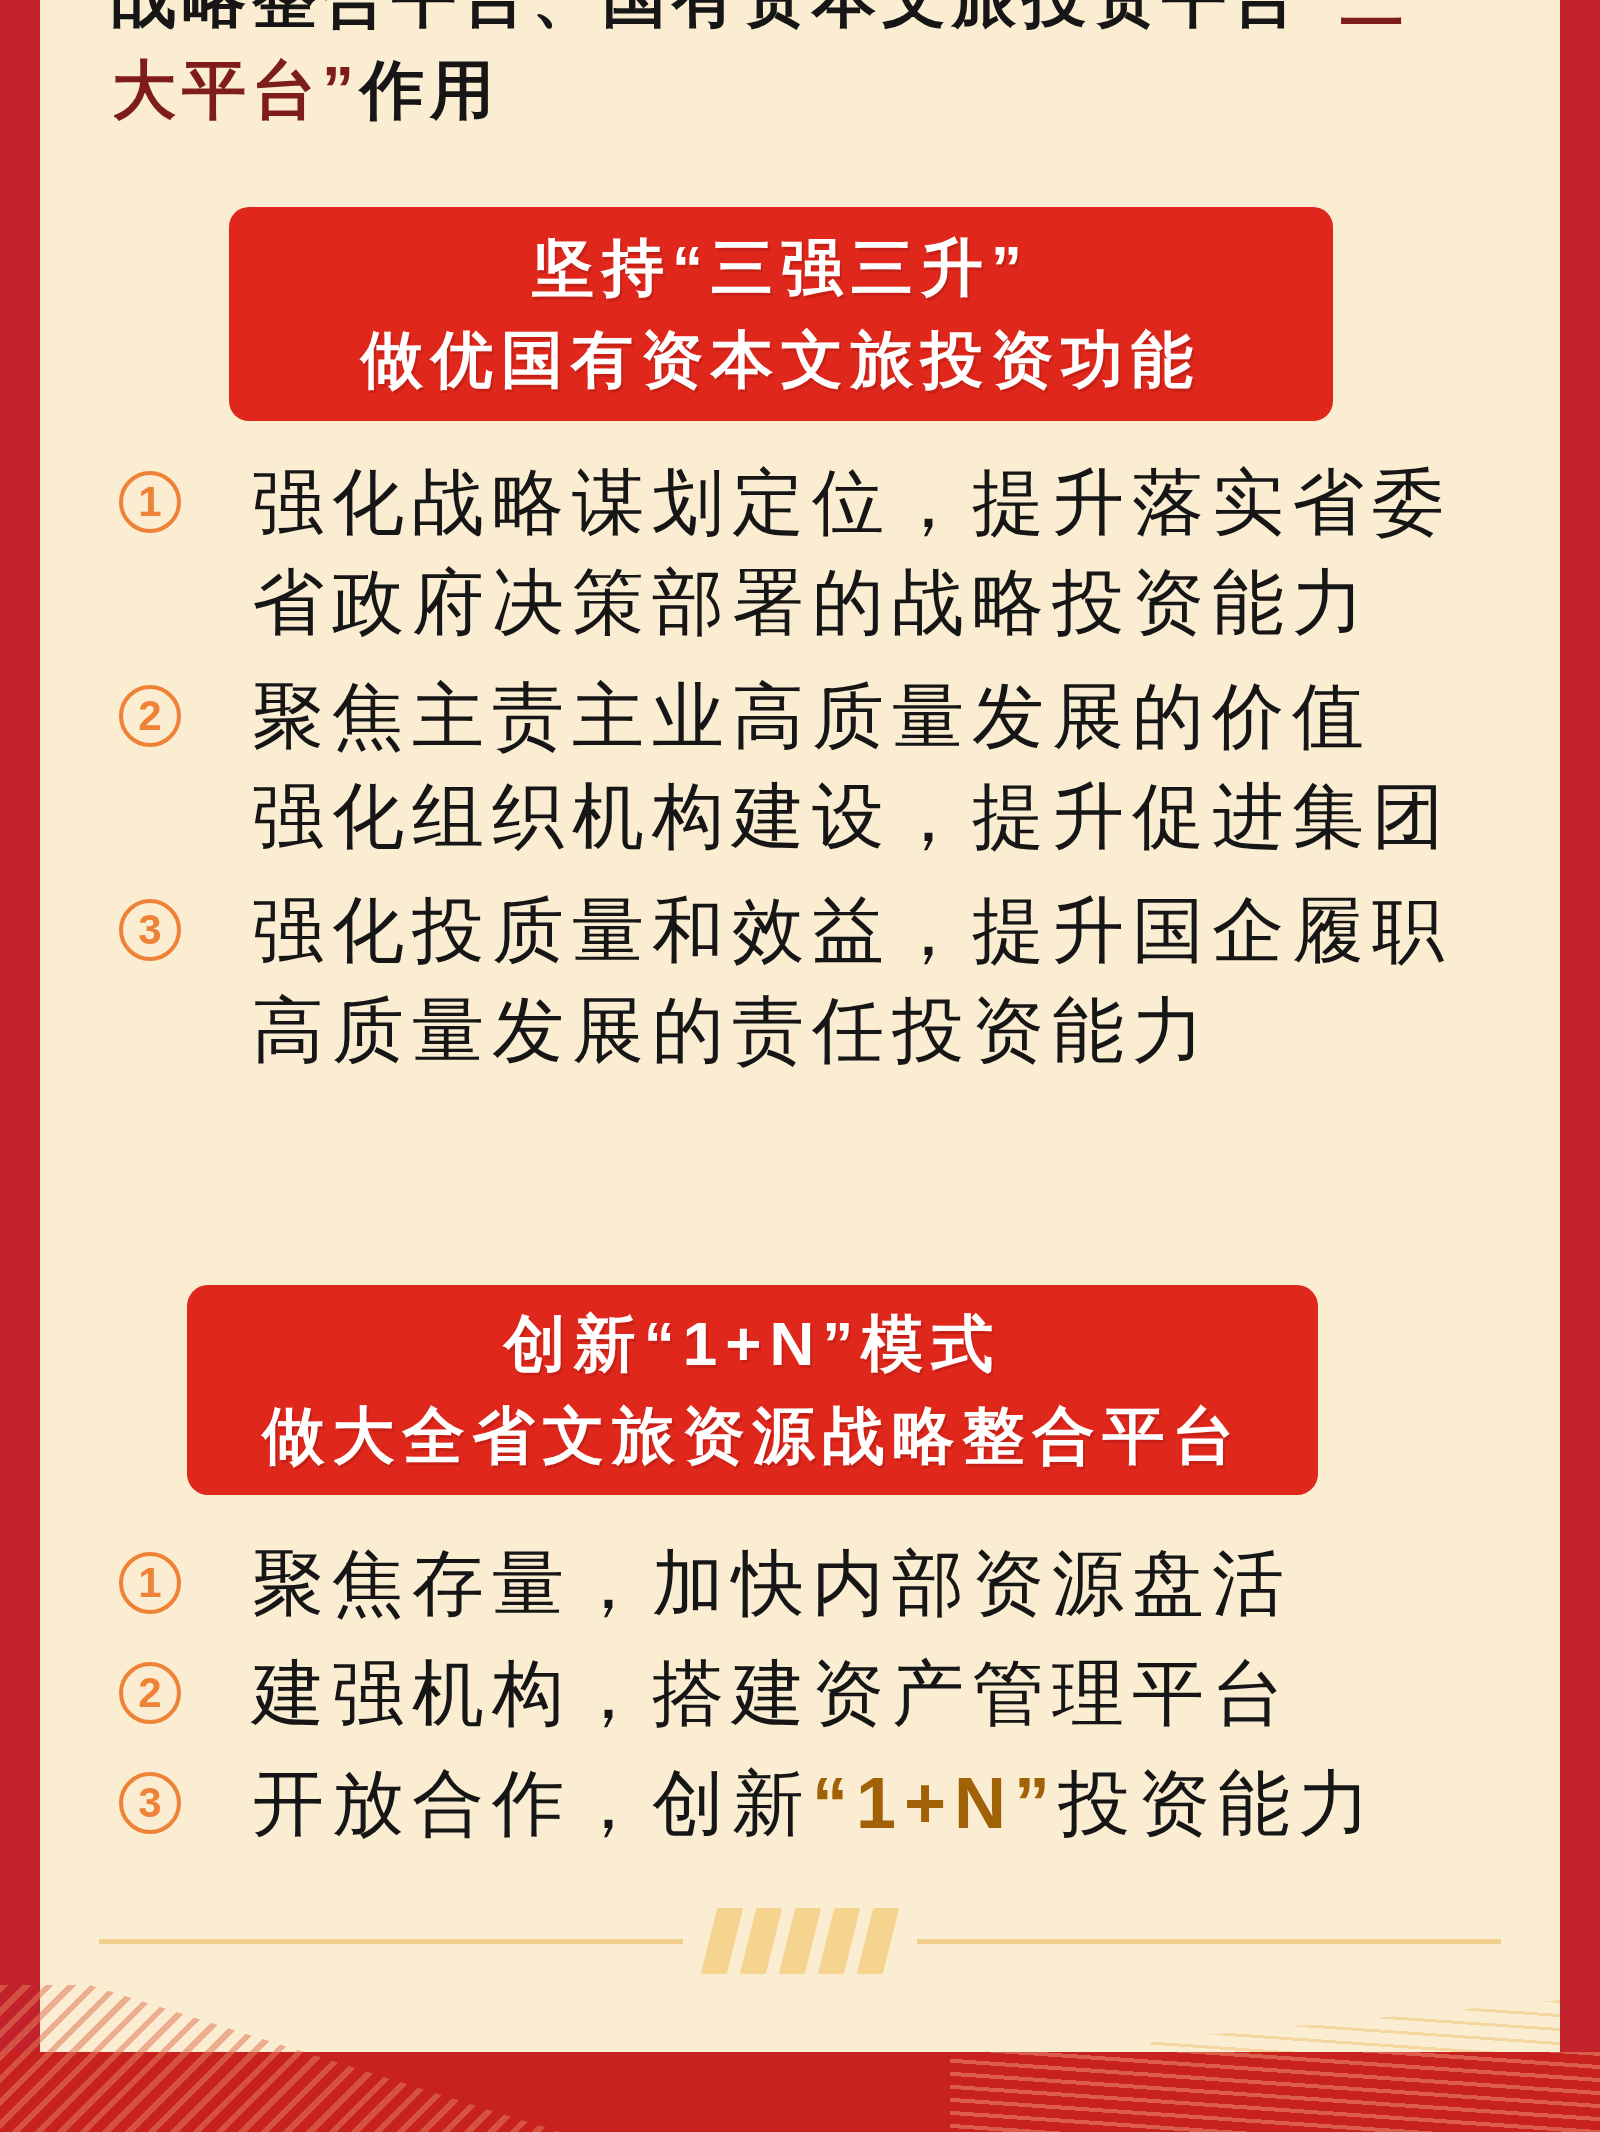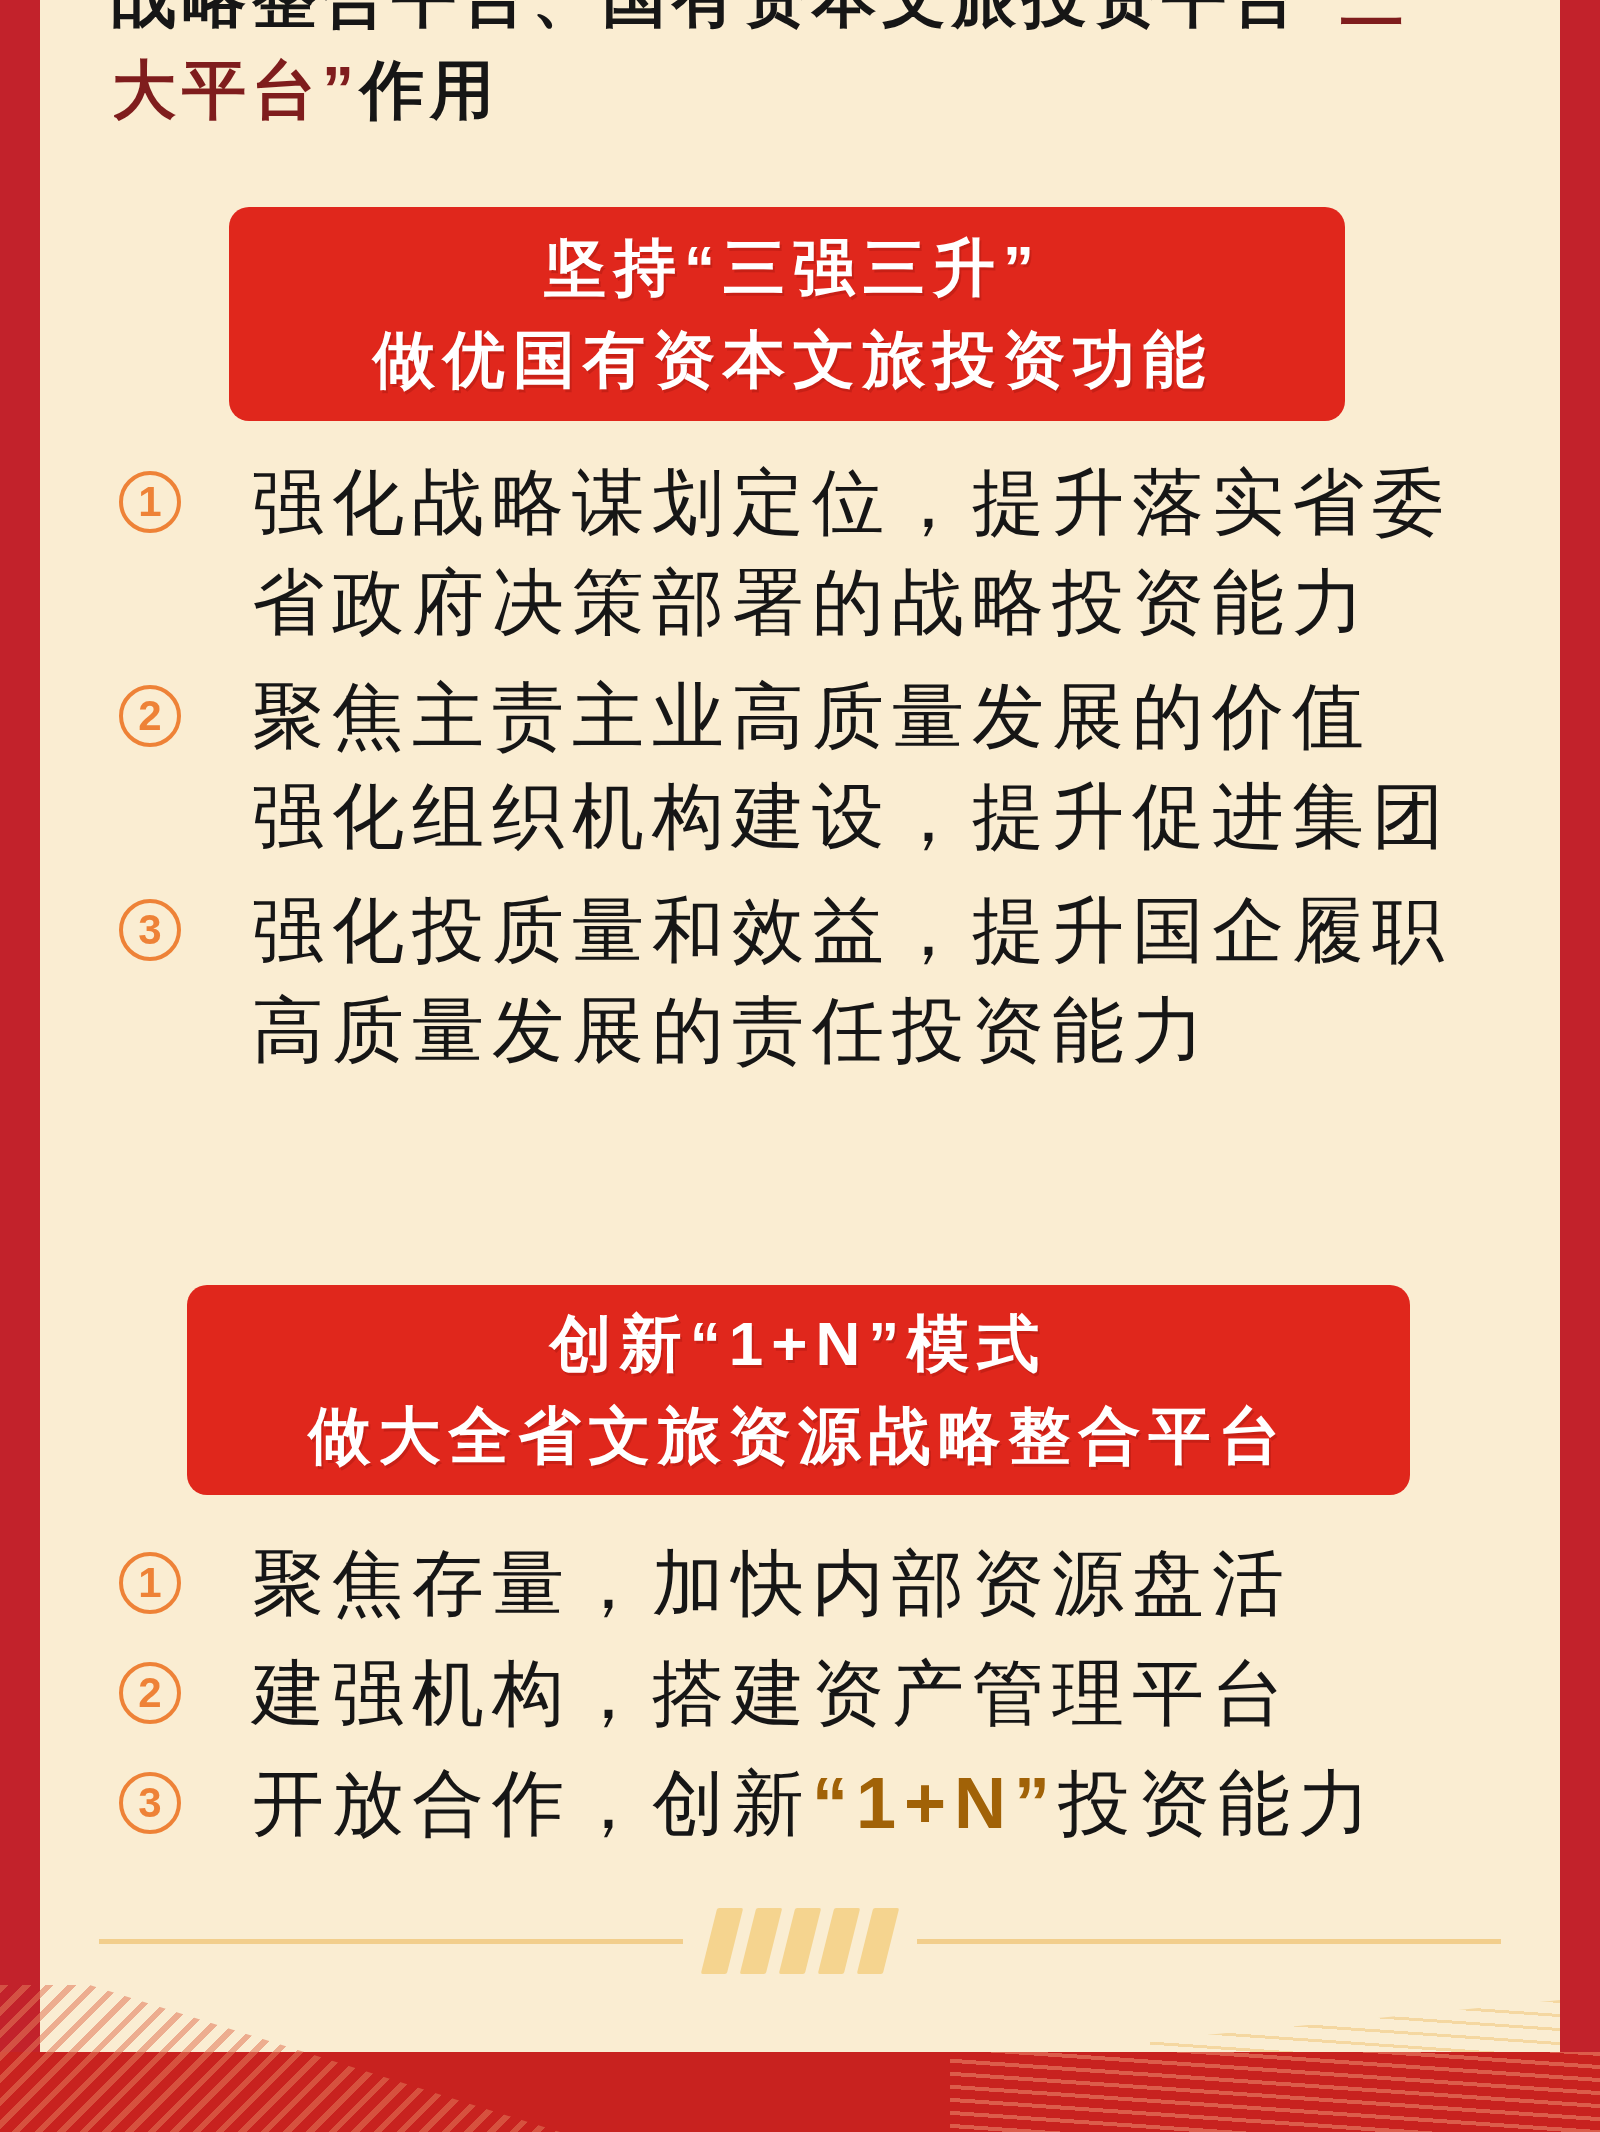--- a/index.html
+++ b/index.html
@@ -15,22 +15,22 @@
   
   .heading{position:absolute;left:112px;top:-48px;width:1410px;z-index:3;
     font-size:64px;font-weight:700;line-height:92px;letter-spacing:6px;color:#161616;white-space:nowrap;}
   .heading .red{color:#7f1d1d;}
 
   
   .banner{position:absolute;z-index:3;background:#E0271C;border-radius:20px;
     display:flex;flex-direction:column;align-items:center;justify-content:center;
     color:#FFFFFF;font-weight:700;font-size:62px;line-height:92px;letter-spacing:8px;
     text-shadow:2px 3px 0 rgba(90,5,0,0.18);white-space:nowrap;}
-  .banner1{left:229px;top:207px;width:1104px;height:214px;padding-left:12px;}
-  .banner2{left:187px;top:1285px;width:1223px;height:210px;}
+  .banner1{left:229px;top:207px;width:1104px;height:214px;}
+  .banner2{left:187px;top:1285px;width:1131px;height:210px;border-radius:21px;}
 
   
   .list{position:absolute;left:0;width:1600px;z-index:3;}
   .list1{top:452px;} .list2{top:1528px;}
   .item{display:flex;align-items:flex-start;}
   .list1 .item{margin-bottom:14px;} .list2 .item{margin-bottom:0;}
   .marker{flex:0 0 auto;margin-left:119px;width:62px;height:62px;box-sizing:border-box;
     border:4px solid #EE8237;border-radius:50%;color:#EE8237;
     display:flex;align-items:center;justify-content:center;
     font-size:42px;font-weight:700;line-height:1;}

